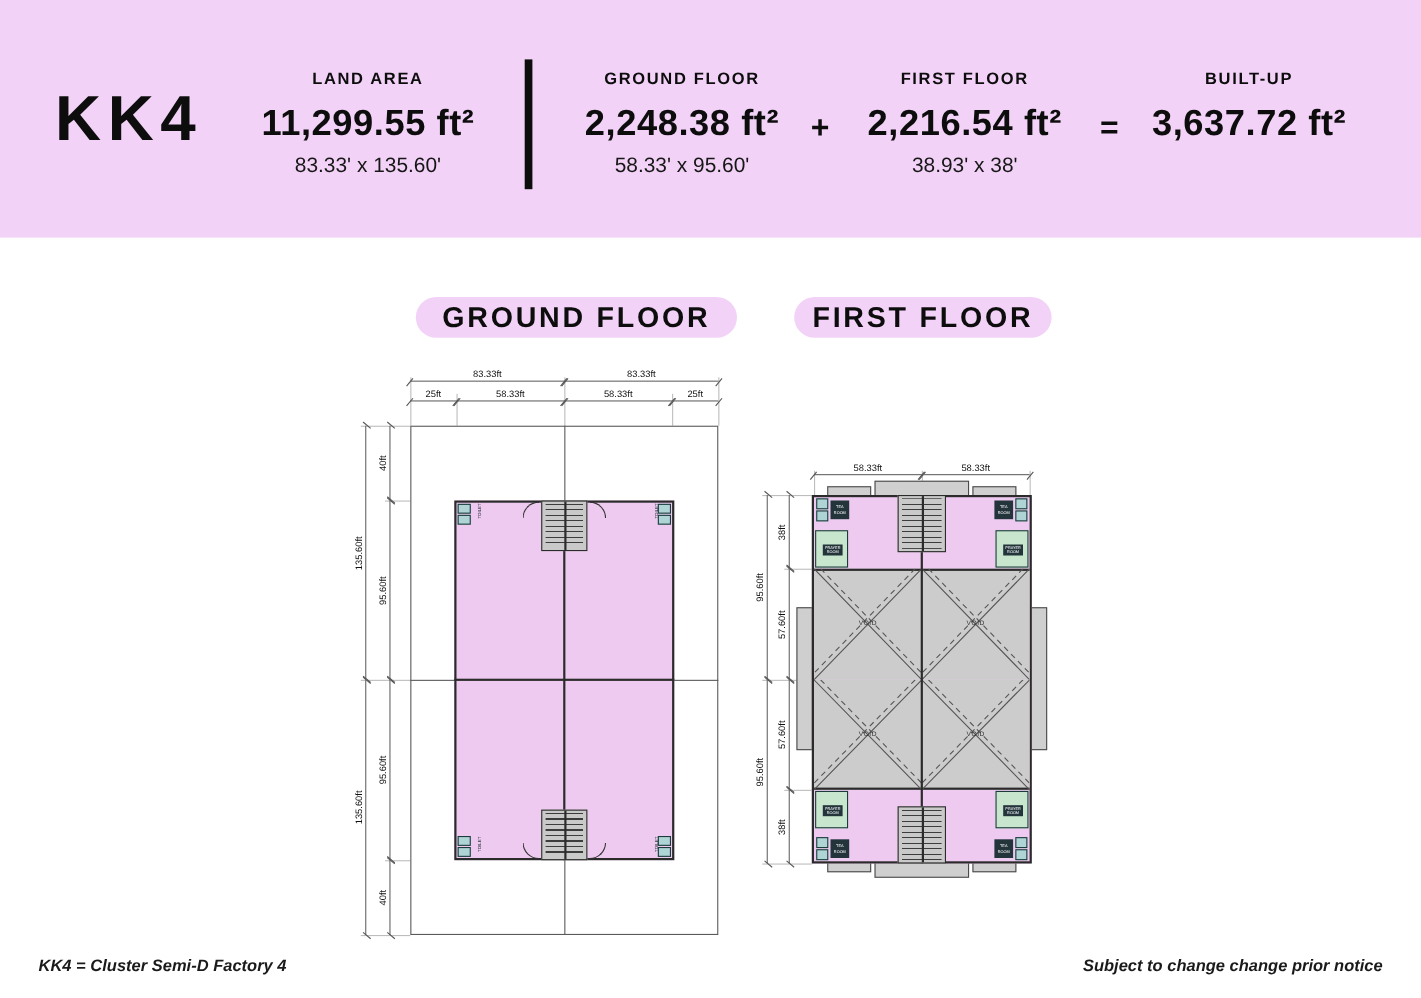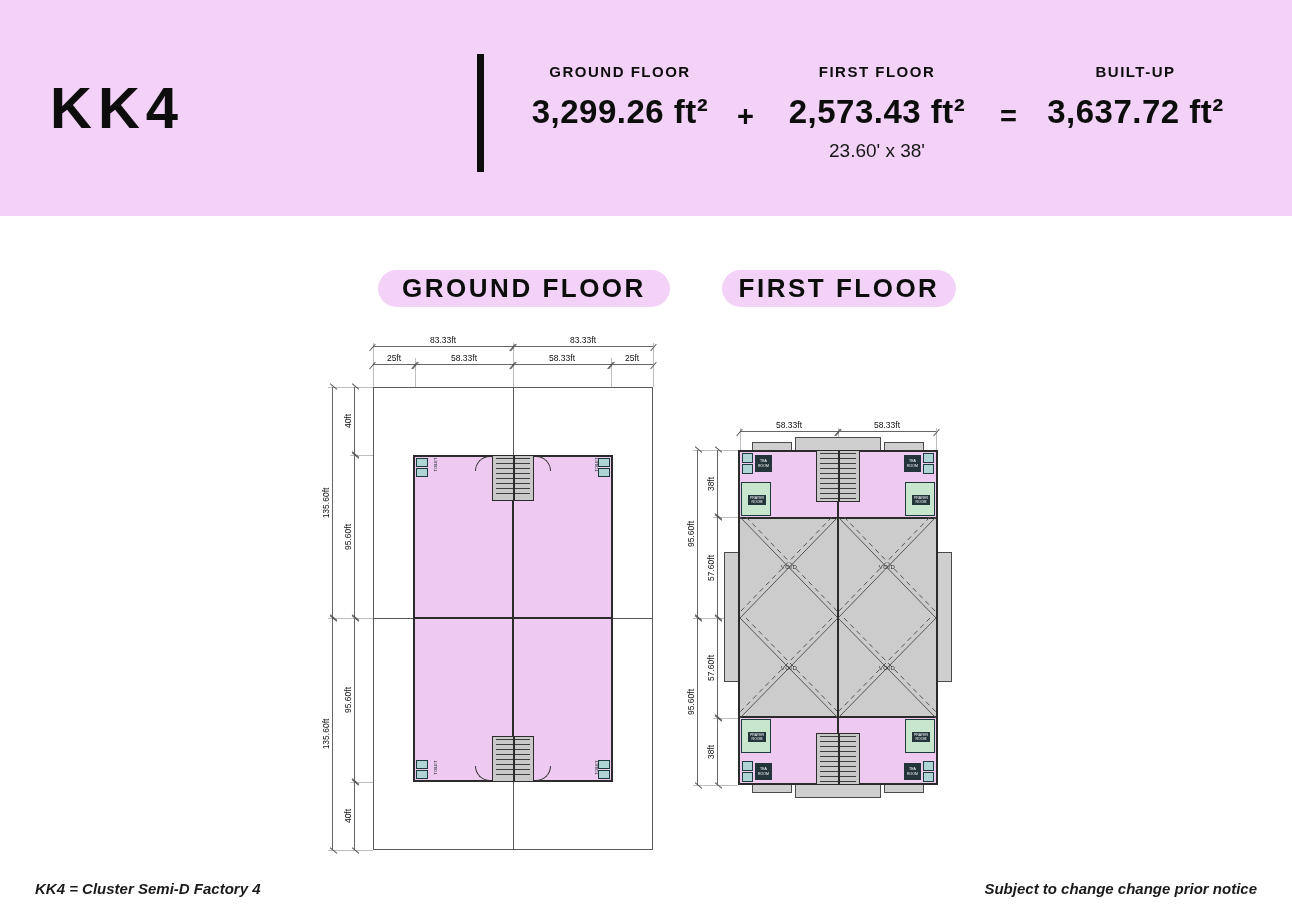--- a/index.html
+++ b/index.html
@@ -47,43 +47,49 @@
   .stall{position:absolute;background:#aed4d6;border:1px solid #1d3b3b;box-sizing:border-box;}
   .dlabel{position:absolute;background:#23343b;color:#fff;font-size:3.5px;line-height:1.15;display:flex;
           align-items:center;justify-content:center;text-align:center;padding:1px;box-sizing:border-box;}
   .groom{position:absolute;background:#c7e6cd;border:1.2px solid #1d3b3b;box-sizing:border-box;}
   .tinyv{position:absolute;font-size:4px;color:#14262b;transform:rotate(-90deg);transform-origin:center;white-space:nowrap;}
   .voidlbl{position:absolute;font-size:6px;letter-spacing:.5px;color:#333;transform:translate(-50%,-50%);}
   .tab{position:absolute;background:#cfcfcf;border:1px solid #4a4a4a;box-sizing:border-box;}
   .arc{position:absolute;width:15px;height:15px;border-left:1px solid #333;border-top:1px solid #333;
        border-radius:100% 0 0 0;box-sizing:border-box;}
   
-  .foot{position:absolute;bottom:10px;font-style:italic;font-size:15px;color:#1a1a1a;}
+  .foot{position:absolute;bottom:20px;font-style:italic;font-size:15px;color:#1a1a1a;}
   svg{position:absolute;}
 </style>
 </head>
 <body>
 
 <div class="band">
   <div class="model">KK4</div>
 
+  <div class="hcol" style="left:212px;top:63px;width:245px;">
+    <div class="hlabel">LAND AREA</div>
+    <div class="hvalue">11,299.55 ft²</div>
+    <div class="hsub">83.33' x 135.60'</div>
+  </div>
 
   <div class="divider"></div>
 
   <div class="hcol" style="left:505px;top:63px;width:230px;">
     <div class="hlabel">GROUND FLOOR</div>
-    <div class="hvalue">3,299.26 ft²</div>
+    <div class="hvalue">2,248.38 ft²</div>
+    <div class="hsub">58.33' x 95.60'</div>
   </div>
 
   <div class="op" style="left:737px;top:100px;">+</div>
 
   <div class="hcol" style="left:762px;top:63px;width:230px;">
     <div class="hlabel">FIRST FLOOR</div>
-    <div class="hvalue">2,573.43 ft²</div>
-    <div class="hsub">23.60' x 38'</div>
+    <div class="hvalue">2,216.54 ft²</div>
+    <div class="hsub">38.93' x 38'</div>
   </div>
 
   <div class="op" style="left:1000px;top:100px;">=</div>
 
   <div class="hcol" style="left:1028px;top:63px;width:215px;">
     <div class="hlabel">BUILT-UP</div>
     <div class="hvalue">3,637.72 ft²</div>
   </div>
 </div>
 

